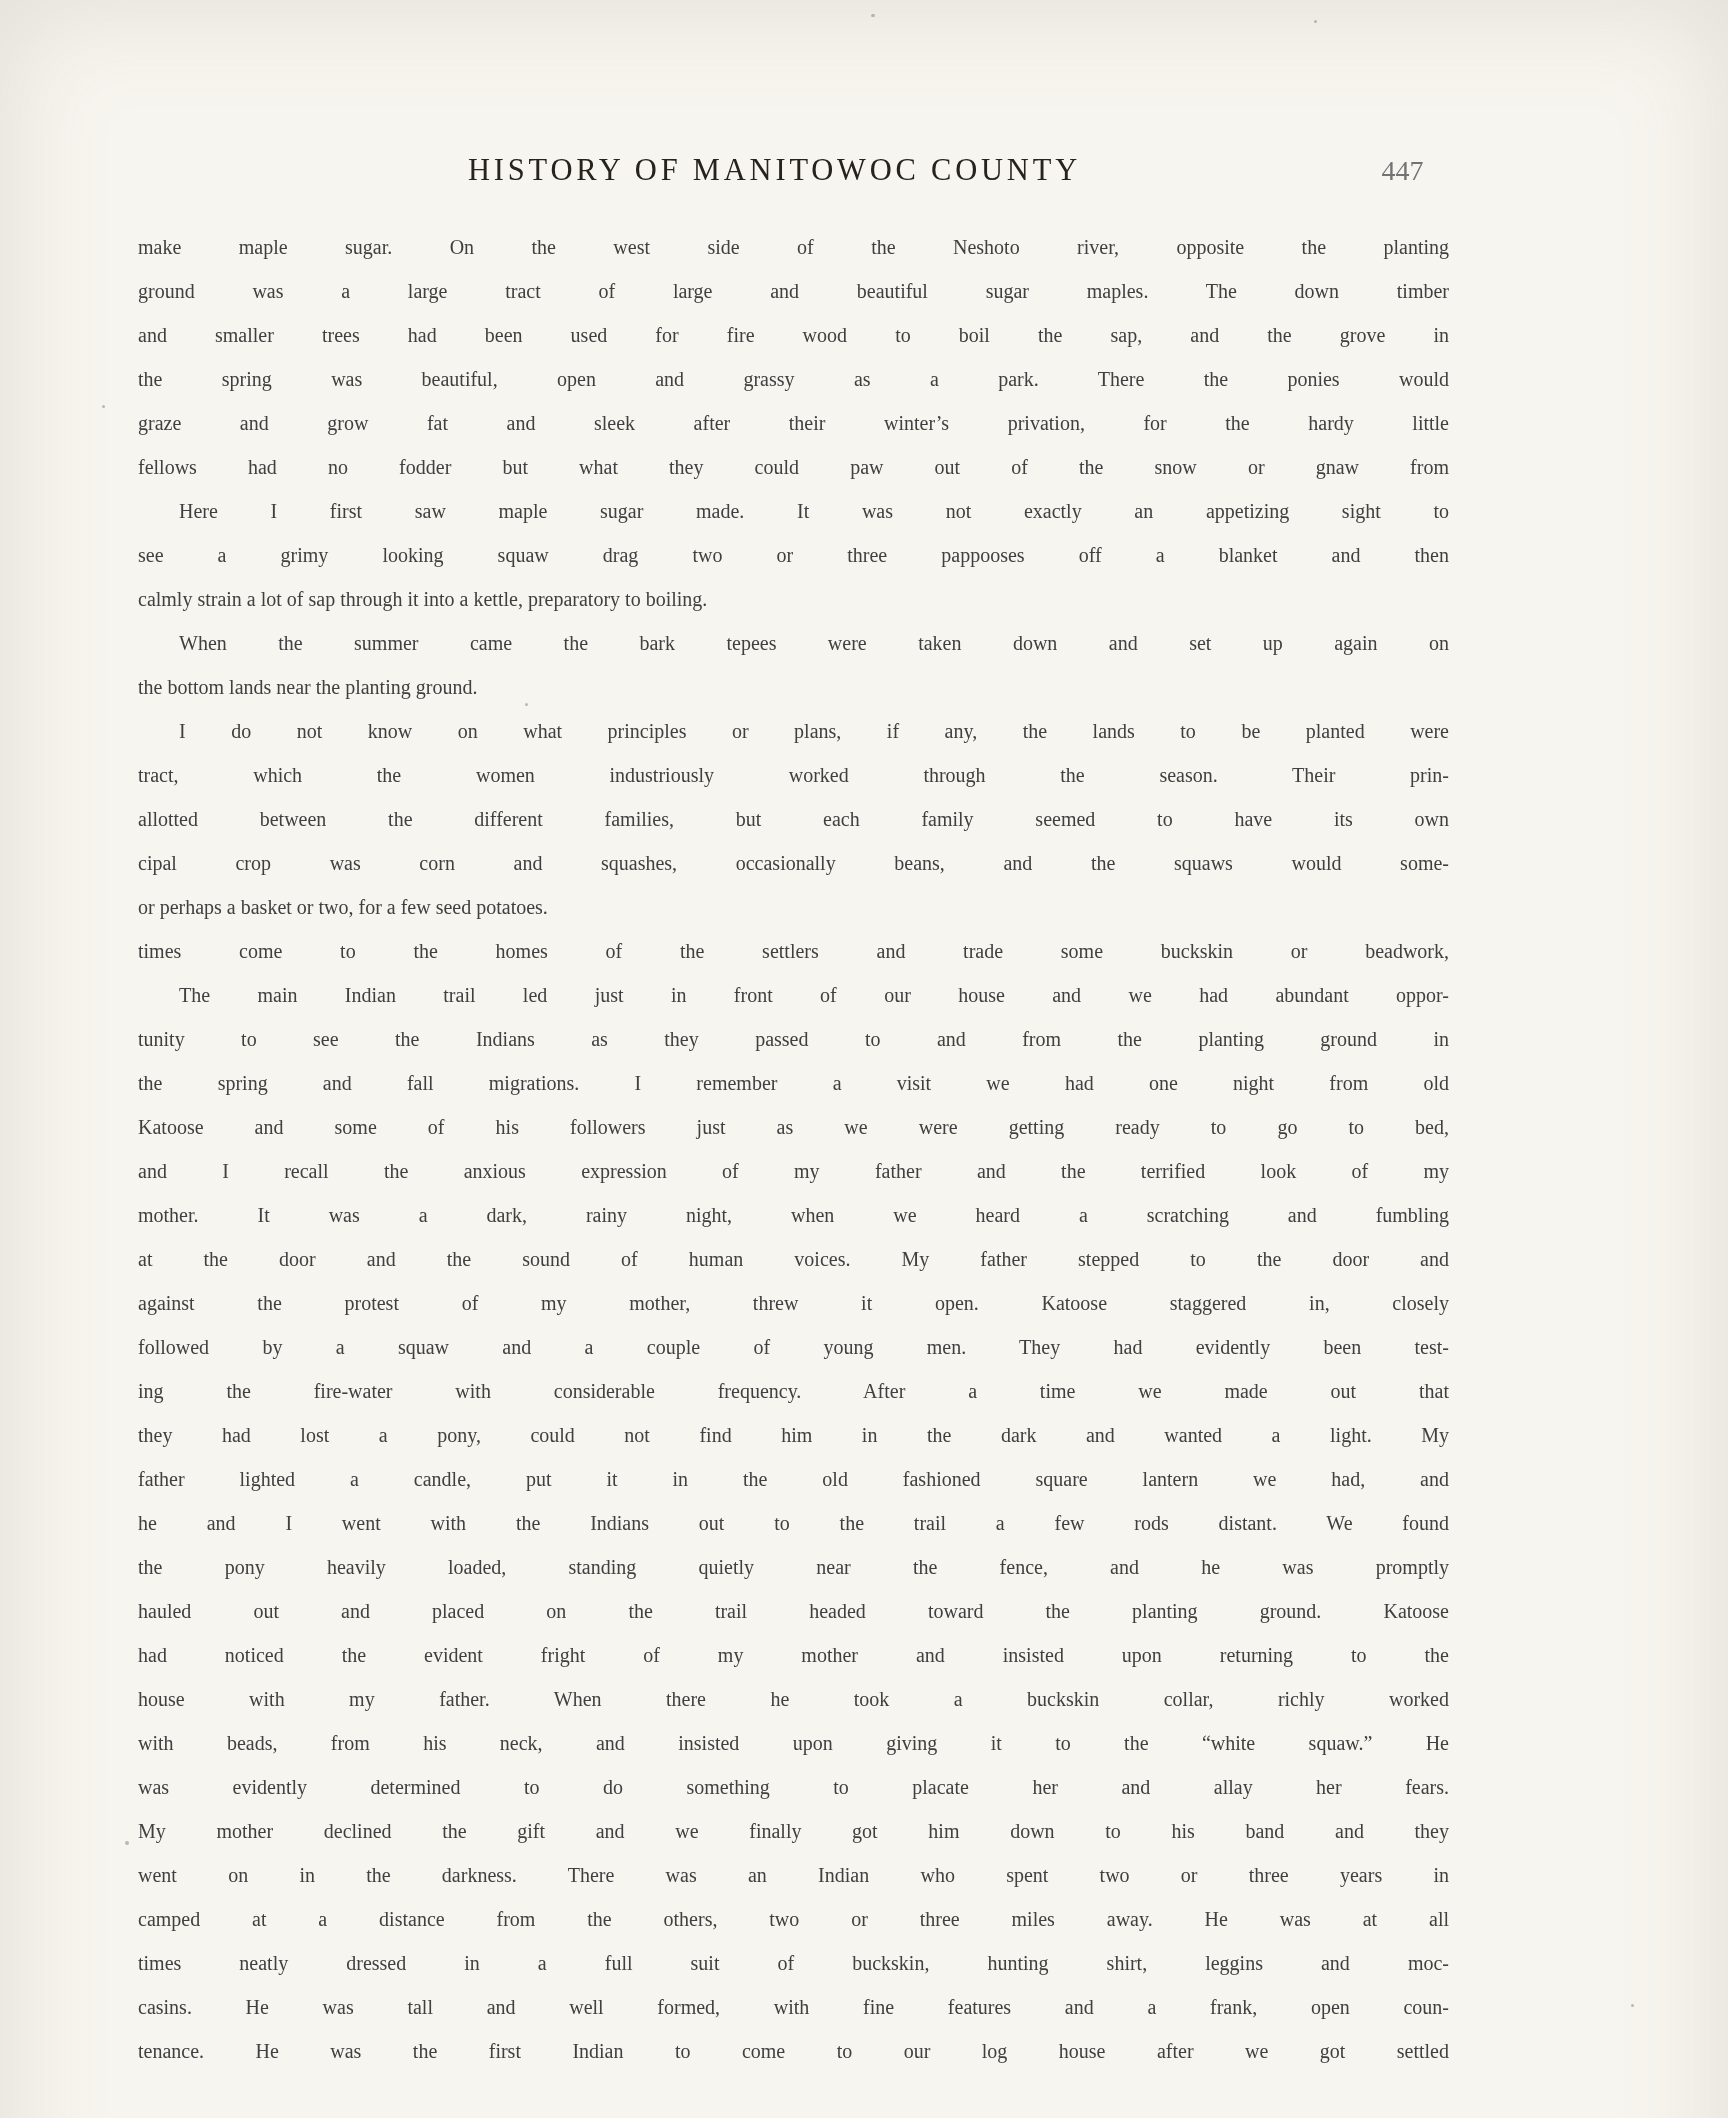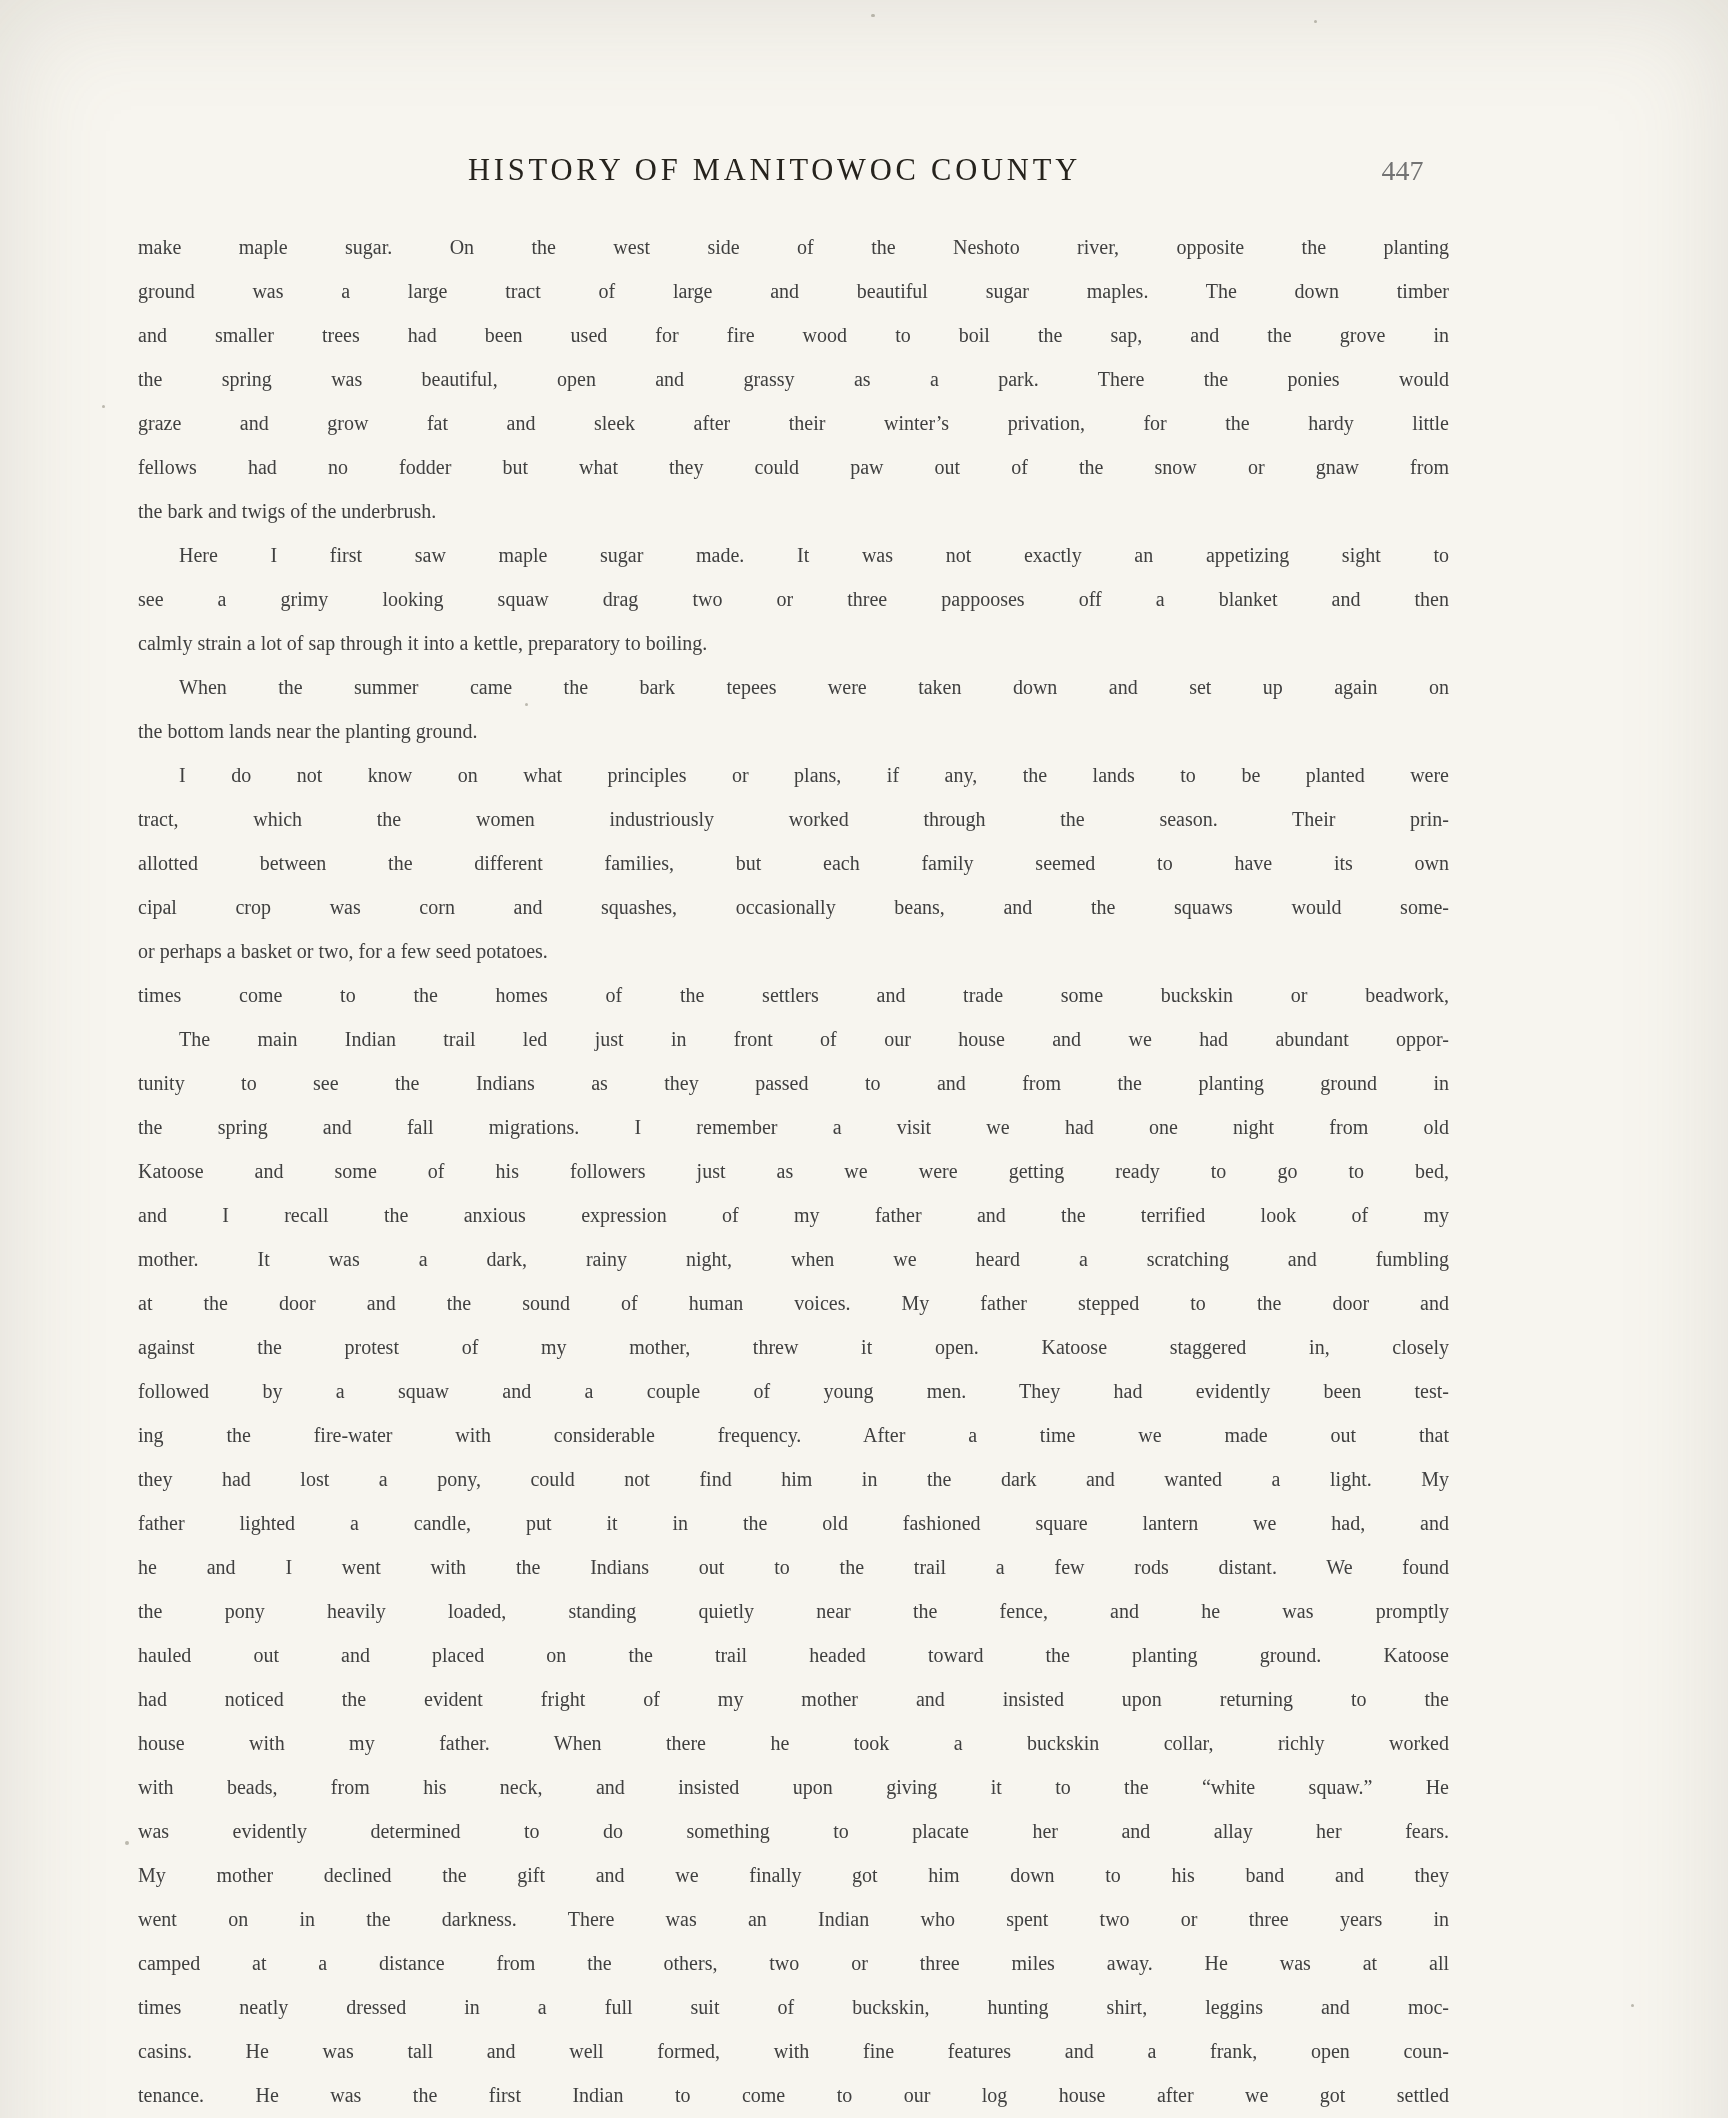--- a/index.html
+++ b/index.html
@@ -85,21 +85,20 @@
   </div>
 
   <div class="body-text">
       <div class="para">
         <div class="line">make maple sugar.  On the west side of the Neshoto river, opposite the planting</div>
         <div class="line">ground was a large tract of large and beautiful sugar maples.  The down timber</div>
         <div class="line">and smaller trees had been used for fire wood to boil the sap, and the grove in</div>
         <div class="line">the spring was beautiful, open and grassy as a park.  There the ponies would</div>
         <div class="line">graze and grow fat and sleek after their winter’s privation, for the hardy little</div>
         <div class="line">fellows had no fodder but what they could paw out of the snow or gnaw from</div>
-        <div class="line short">the bark and twigs of the underbrush.</div>
       </div>
       <div class="para">
         <div class="line indent">Here I first saw maple sugar made.  It was not exactly an appetizing sight to</div>
         <div class="line">see a grimy looking squaw drag two or three pappooses off a blanket and then</div>
         <div class="line short">calmly strain a lot of sap through it into a kettle, preparatory to boiling.</div>
       </div>
       <div class="para">
         <div class="line indent">When the summer came the bark tepees were taken down and set up again on</div>
         <div class="line short">the bottom lands near the planting ground.</div>
       </div>

